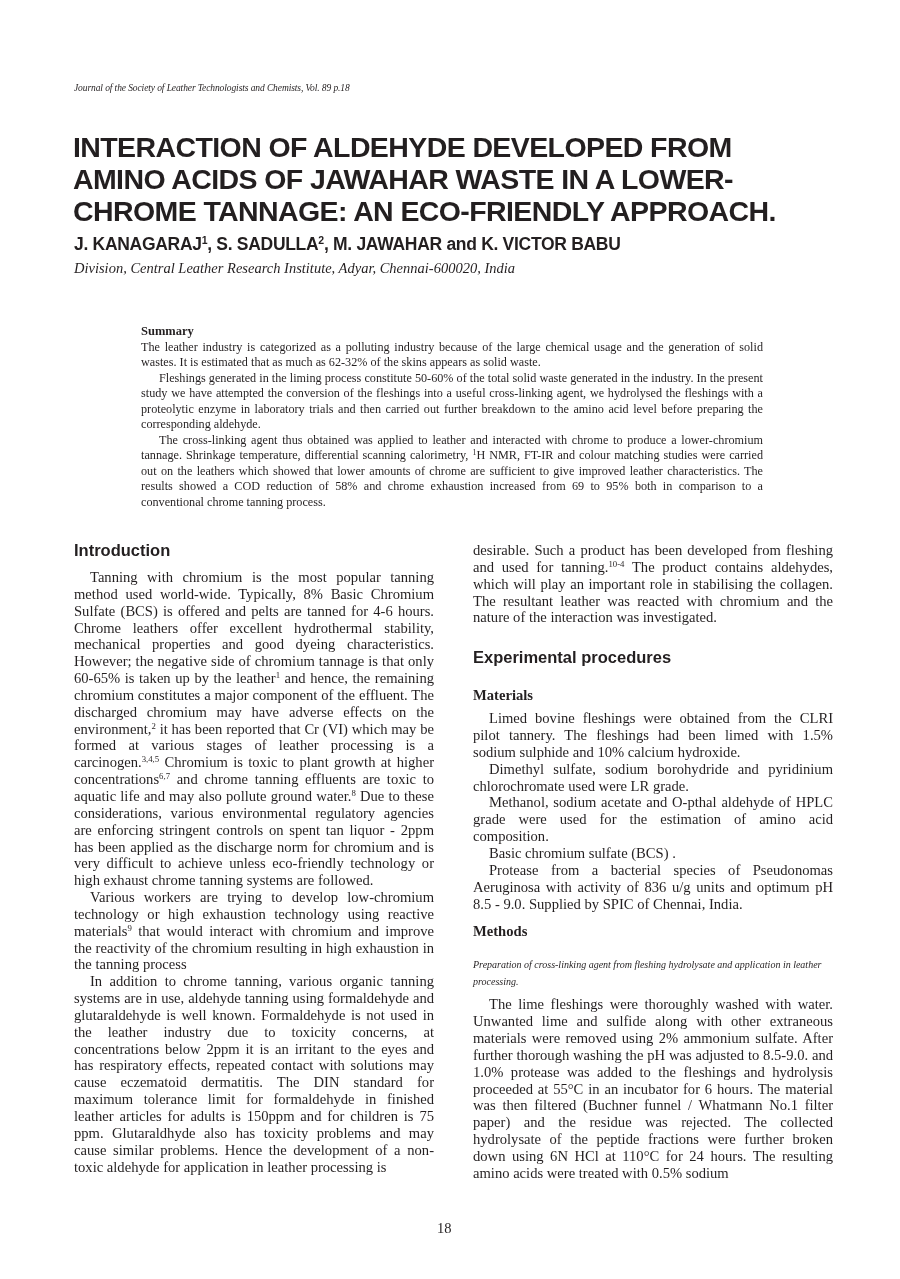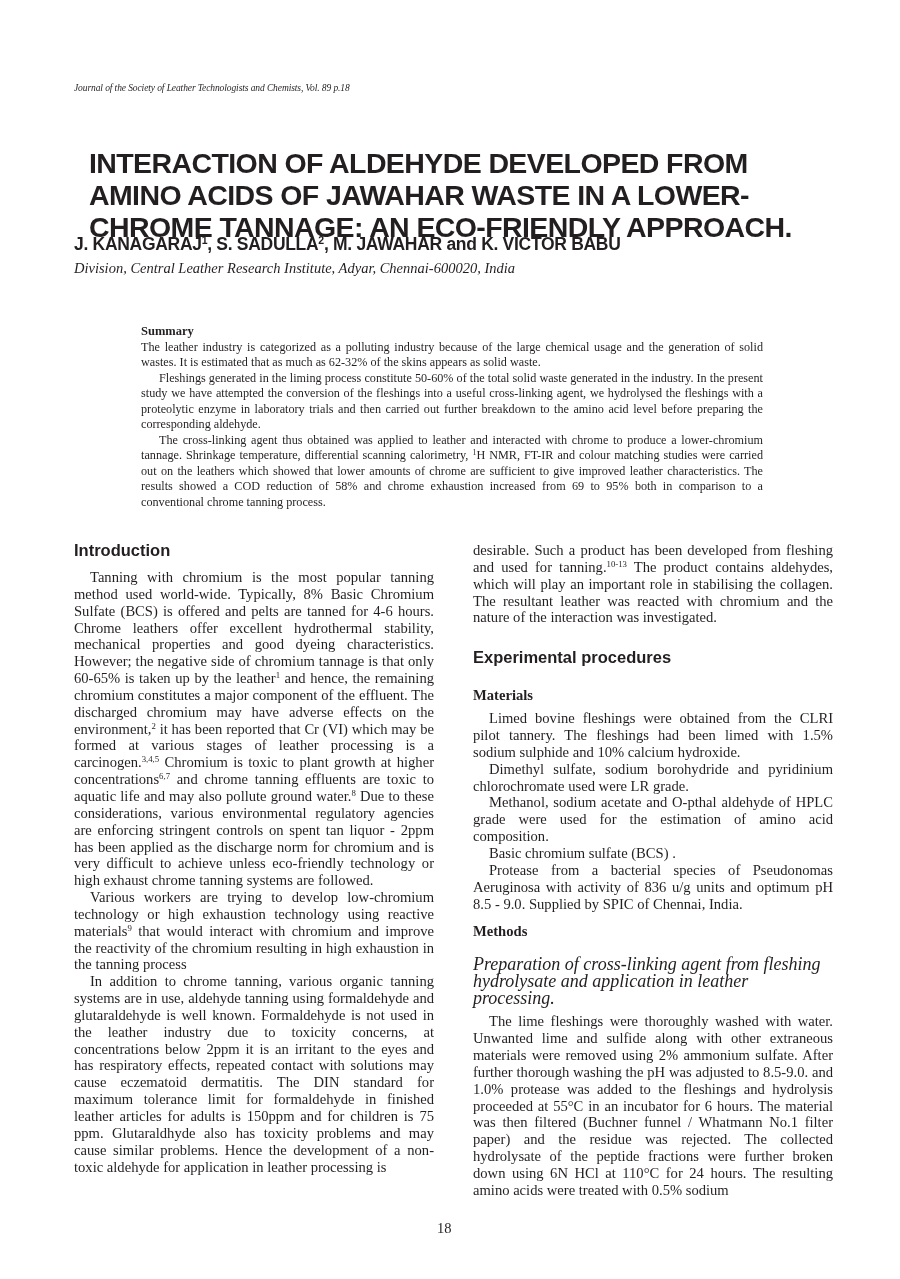--- a/index.html
+++ b/index.html
@@ -7,21 +7,21 @@
   .page { position: absolute; left: 0; top: 0; width: 824px; height: 1279px; }
 
   .running-head {
     position: absolute; left: 74px; top: 83px;
     font-family: "Liberation Serif", serif; font-style: italic; font-size: 9.5px;
     letter-spacing: -0.1px;
   }
   .title {
     position: absolute; left: 73px; top: 131px; width: 760px;
     font-family: "Liberation Sans", sans-serif; font-weight: bold; font-size: 28.5px;
-    line-height: 32px; letter-spacing: -0.6px; margin: 16px;
+    line-height: 32px; letter-spacing: -0.6px; margin: 0;
   }
   .title span { display: block; white-space: nowrap; }
   .authors {
     position: absolute; left: 74px; top: 234px;
     font-family: "Liberation Sans", sans-serif; font-weight: bold; font-size: 17.5px;
     letter-spacing: -0.3px; white-space: nowrap;
   }
   .authors sup, .affil sup { font-size: 0.6em; vertical-align: 0.55em; line-height: 0; }
   .affil {
     position: absolute; left: 74px; top: 258px;
@@ -51,21 +51,21 @@
   .col sup { font-size: 0.6em; vertical-align: 0.55em; line-height: 0; }
   .section-heading {
     font-family: "Liberation Sans", sans-serif; font-weight: bold; font-size: 16.5px;
     line-height: 20px; margin: 0 0 9px 0; text-align: left;
   }
   .sub-heading {
     font-family: "Liberation Serif", serif; font-weight: bold; font-size: 14.6px;
     line-height: 18px; margin: 0 0 6px 0; text-align: left;
   }
   .italic-heading {
-    font-family: "Liberation Serif", serif; font-style: italic; font-size: 18px;
+    font-family: "Liberation Serif", serif; font-style: italic; font-size: 10px;
     line-height: 17px; margin: 0 0 6px 0; text-align: left;
   }
   .gap-sm { height: 10px; }
   .gap-lg { height: 21px; }
 
   .page-number {
     position: absolute; left: 437px; top: 1220px;
     font-family: "Liberation Serif", serif; font-size: 14.5px;
   }
 </style>
@@ -96,21 +96,21 @@
   </div>
 
   <div class="col col-left">
     <h2 class="section-heading">Introduction</h2>
     <p><span>Tanning with chromium is the most popular tanning method used world-wide. Typically, 8% Basic Chromium Sulfate (BCS) is offered and pelts are tanned for 4-6 hours. Chrome leathers  offer excellent hydrothermal stability, mechanical properties and good dyeing characteristics. However; the negative side of chromium tannage is that only 60-65% is taken up by the leather</span><sup>1</sup><span> and hence, the remaining chromium constitutes a major component of the effluent. The discharged chromium may have adverse effects on the environment,</span><sup>2</sup><span> it has been reported that Cr (VI) which may be formed at various stages of leather processing is a carcinogen.</span><sup>3,4,5</sup><span> Chromium is toxic to plant growth at higher concentrations</span><sup>6,7</sup><span> and chrome tanning effluents are toxic to aquatic life and may also pollute ground water.</span><sup>8</sup><span> Due to these considerations, various environmental regulatory agencies are enforcing stringent controls on spent tan liquor - 2ppm has been applied as the discharge norm for chromium and is very difficult to achieve unless eco-friendly technology or high exhaust chrome tanning systems are followed.</span></p>
     <p><span>Various workers are trying to develop low-chromium technology or high exhaustion technology using reactive materials</span><sup>9</sup><span> that would interact with chromium and improve the reactivity of the chromium resulting in high exhaustion in the tanning process</span></p>
     <p>In addition to chrome tanning, various organic tanning systems are in use, aldehyde tanning using formaldehyde and glutaraldehyde is well known. Formaldehyde is not used in the leather industry due to toxicity concerns, at concentrations  below 2ppm it is an irritant to the eyes and has respiratory effects, repeated contact with solutions may cause eczematoid dermatitis. The DIN standard for maximum tolerance limit for formaldehyde in finished leather articles for adults is 150ppm and for children is 75 ppm. Glutaraldhyde also has toxicity problems and may cause similar problems. Hence the development of a non-toxic aldehyde for application in leather processing is</p>
   </div>
 
   <div class="col col-right">
-    <p class="noindent"><span>desirable. Such a product has been developed from fleshing and used for tanning.</span><sup>10-13</sup><span> The product contains aldehydes, which will play an important role in stabilising the collagen. The resultant leather was reacted with chromium and the nature of the interaction was investigated.</span></p>
+    <p class="noindent"><span>desirable. Such a product has been developed from fleshing and used for tanning.</span><sup>10-4</sup><span> The product contains aldehydes, which will play an important role in stabilising the collagen. The resultant leather was reacted with chromium and the nature of the interaction was investigated.</span></p>
     <div class="gap-lg"></div>
     <h2 class="section-heading">Experimental procedures</h2>
     <div class="gap-sm"></div>
     <h3 class="sub-heading">Materials</h3>
     <p>Limed bovine fleshings were obtained from the CLRI pilot tannery. The fleshings had been limed with 1.5% sodium sulphide and 10% calcium hydroxide.</p>
     <p>Dimethyl sulfate, sodium borohydride and pyridinium chlorochromate used were LR grade.</p>
     <p>Methanol, sodium acetate and O-pthal aldehyde of HPLC grade were used for the estimation of amino acid composition.</p>
     <p>Basic chromium sulfate (BCS) .</p>
     <p>Protease from a bacterial species of Pseudonomas Aeruginosa with activity of 836 u/g units and optimum pH 8.5 - 9.0. Supplied by SPIC of Chennai, India.</p>
     <div class="gap-sm"></div>

